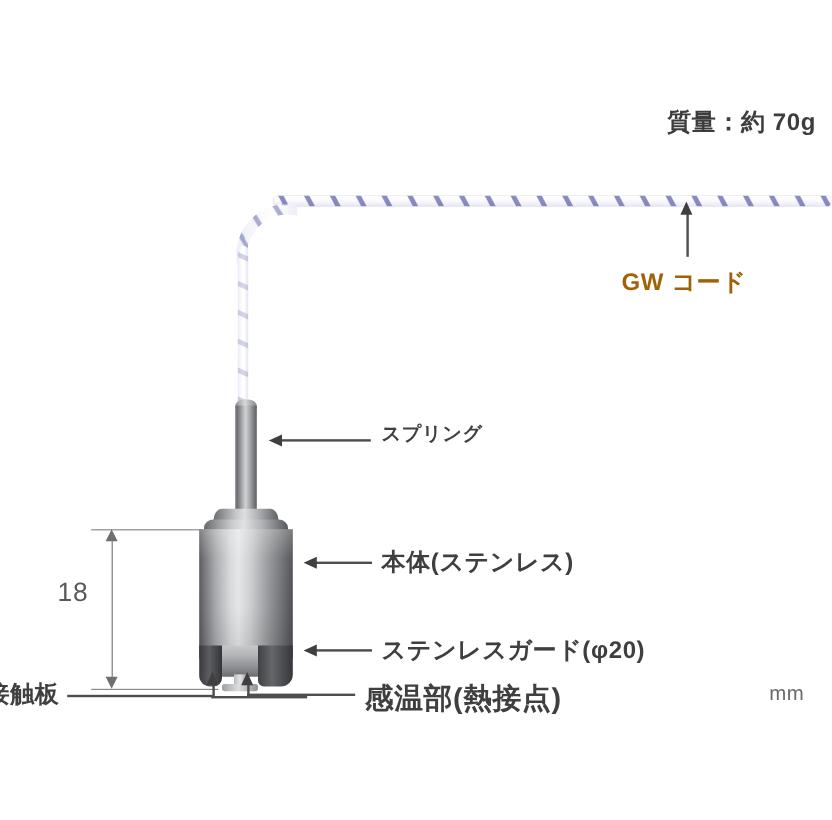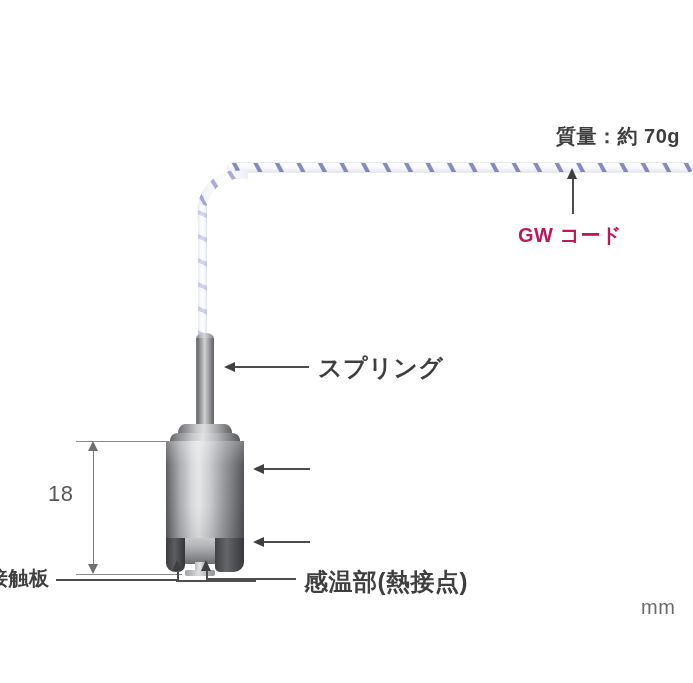--- a/index.html
+++ b/index.html
@@ -25,33 +25,32 @@
     color: #4a4a4a;
     white-space: nowrap;
     letter-spacing: 0.5px;
   }
   #mass-label {
     left: 556px;
     top: 88px;
     font-size: 20px;
     font-weight: 700;
     color: #3d3d3d;
-    margin-top: 35px;
   }
   #gwcord-label {
     left: 518px;
     top: 222px;
     font-size: 20px;
     font-weight: 700;
-    color: #be185d;
+    color: #a16207;
   }
   #spring-label {
     left: 318px;
     top: 352px;
-    font-size: 24px;
+    font-size: 16px;
     font-weight: 700;
     color: #3f3f3f;
   }
   #body-label {
     left: 318px;
     top: 455px;
     font-size: 20px;
     font-weight: 700;
     color: #3f3f3f;
   }
@@ -79,23 +78,22 @@
   #dim-34 {
     left: 48px;
     top: 494px;
     font-size: 22px;
     color: #595959;
     transform: translateY(-50%);
   }
   #unit-mm {
     left: 641px;
     top: 568px;
-    font-size: 20px;
+    font-size: 17px;
     color: #6a6a6a;
-    margin-top: 28px;
   }
 
   
   #cord-horizontal {
     position: absolute;
     left: 228px;
     top: 163px;
     width: 465px;
     height: 9px;
     background:
@@ -437,23 +435,25 @@
   <div class="leader-v" id="gw-leader"></div>
   <div class="arrow-up" id="gw-arrow"></div>
   <div class="lbl" id="gwcord-label">GW コード</div>
 
   <div class="leader-h" id="spring-leader"></div>
   <div class="arrow-left" id="spring-arrow"></div>
   <div class="lbl" id="spring-label">スプリング</div>
 
   <div class="leader-h" id="body-leader"></div>
   <div class="arrow-left" id="body-arrow"></div>
+  <div class="lbl" id="body-label">本体(ステンレス)</div>
 
   <div class="leader-h" id="guard-leader"></div>
   <div class="arrow-left" id="guard-arrow"></div>
+  <div class="lbl" id="guard-label">ステンレスガード(φ20)</div>
 
   <div class="leader-h" id="sensor-leader-h"></div>
   <div class="leader-v" id="sensor-leader-v"></div>
   <div class="arrow-up" id="sensor-arrow"></div>
   <div class="lbl" id="sensor-label">感温部(熱接点)</div>
 
   <div class="leader-h" id="contact-leader-h"></div>
   <div class="leader-v" id="contact-leader-v"></div>
   <div class="arrow-up" id="contact-arrow"></div>
   <div class="lbl" id="contact-label">接触板</div>

